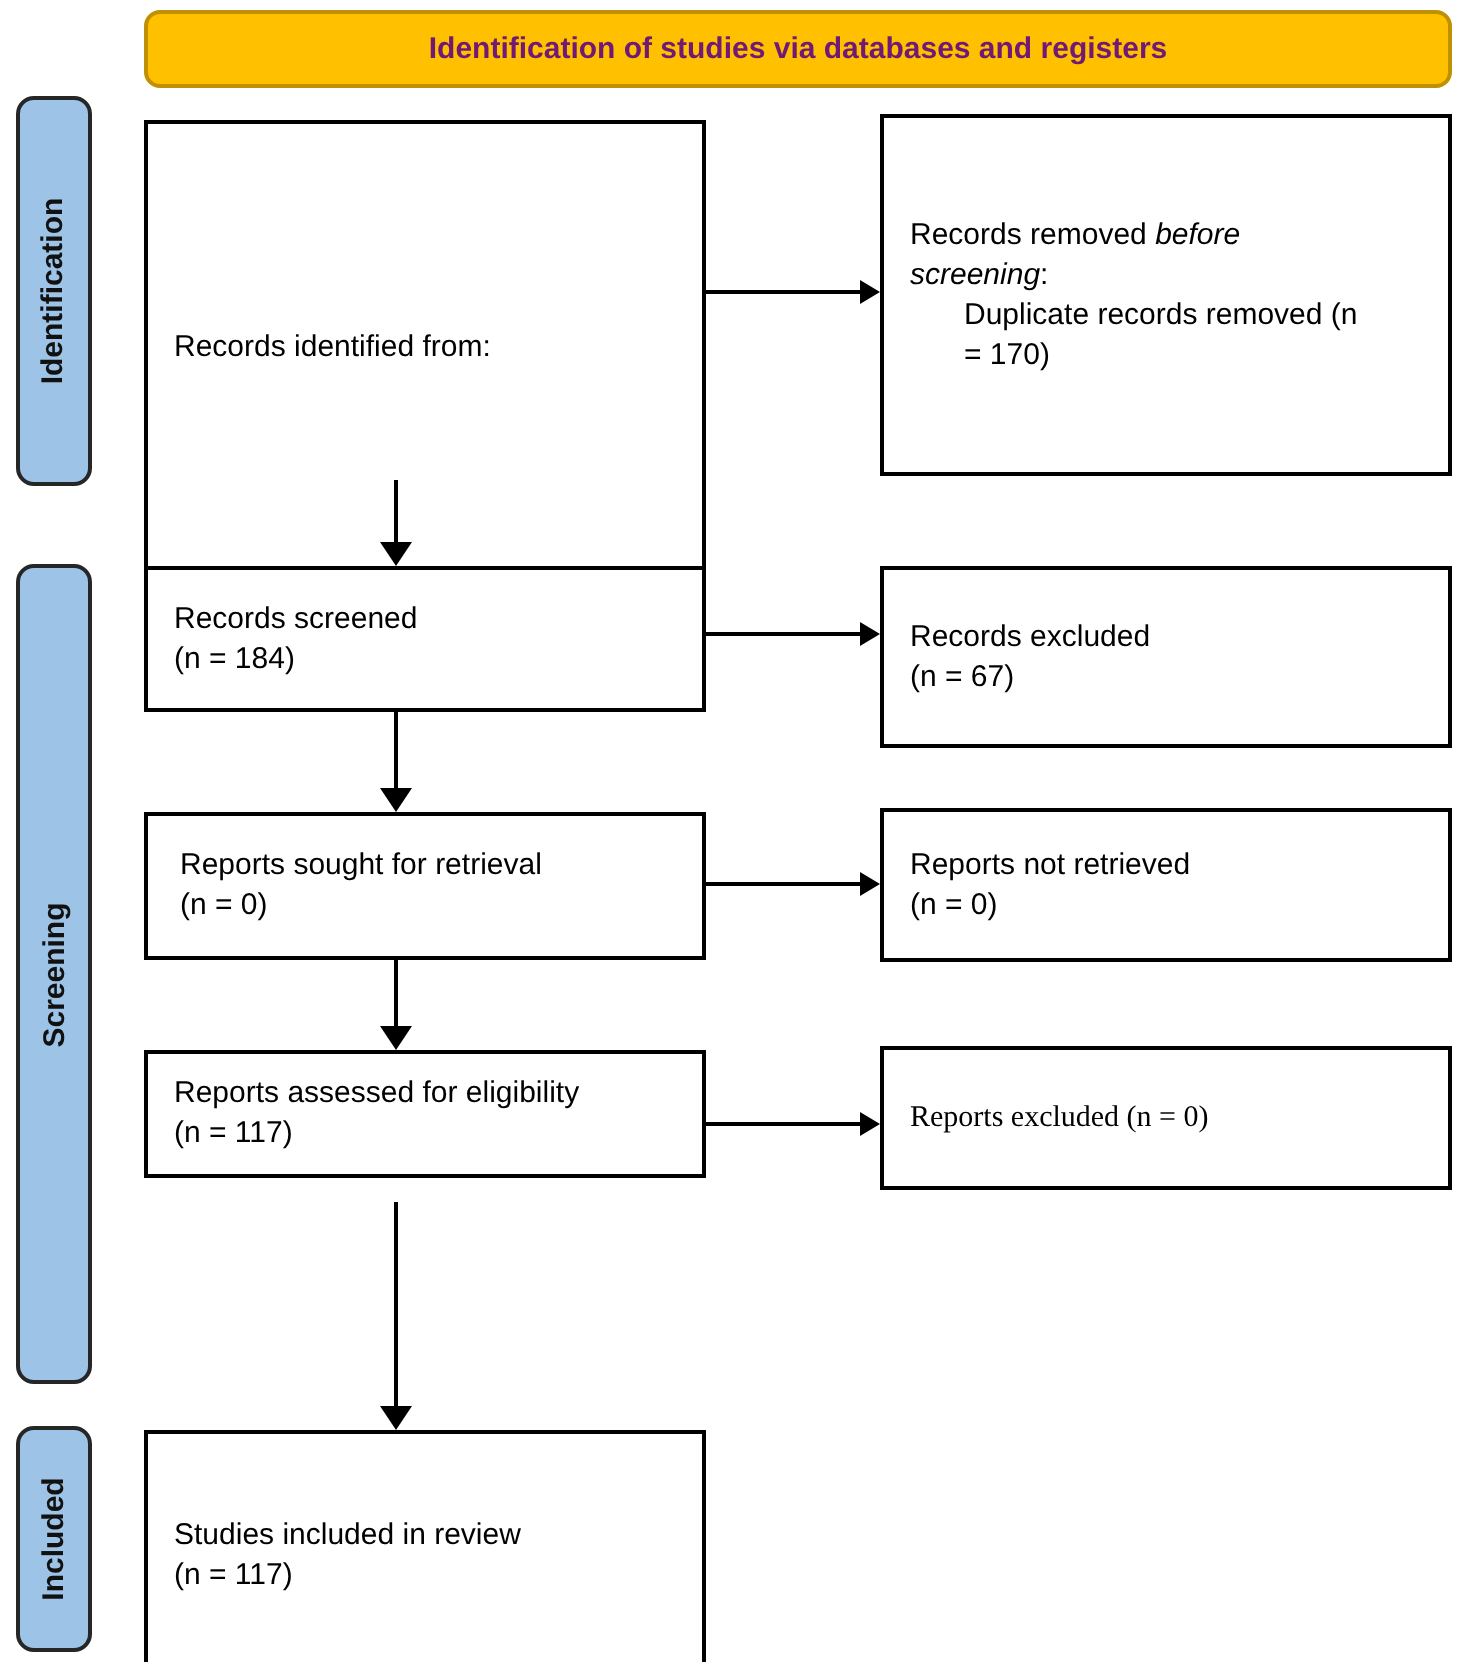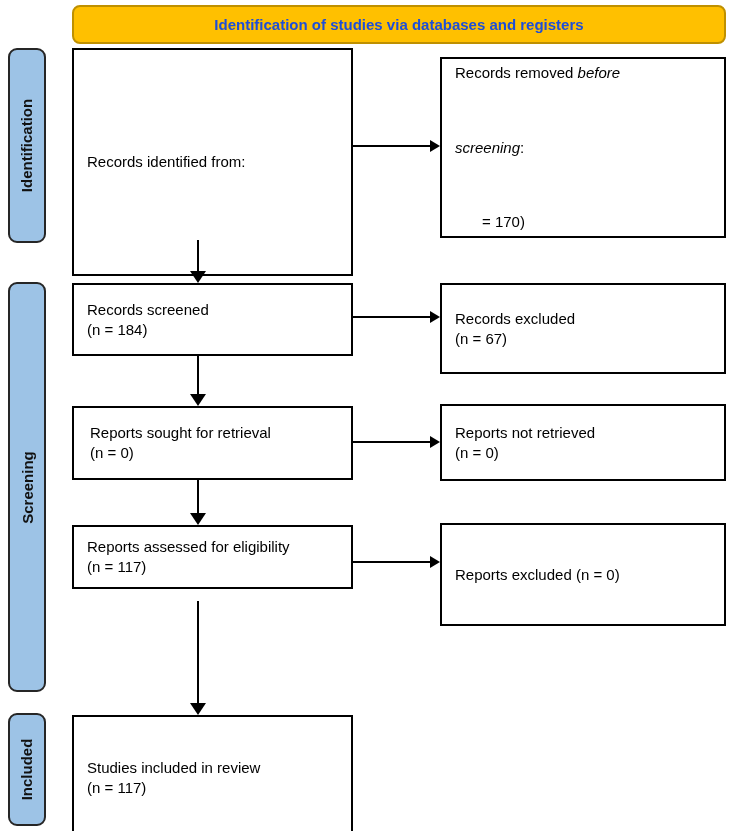--- a/index.html
+++ b/index.html
@@ -8,21 +8,21 @@
     width:729px;height:831px;
     background:#ffffff;
     font-family:"Liberation Sans","DejaVu Sans",sans-serif;
     color:#000;
   }
   
   .banner{
     position:absolute;left:72px;top:5px;width:650px;height:35px;
     background:#FFC000;border:2px solid #BF9000;border-radius:8px;
     display:flex;align-items:center;justify-content:center;
-    font-size:15px;font-weight:bold;color:#1d4ed8;
+    font-size:15px;font-weight:bold;color:#701a75;
   }
   
   .stage{
     position:absolute;left:8px;width:34px;
     background:#9DC3E6;border:2px solid #262626;border-radius:9px;
     display:flex;align-items:center;justify-content:center;
     overflow:visible;
   }
   .stage span{
     transform:rotate(-90deg);white-space:nowrap;
@@ -33,29 +33,29 @@
   .stage.included{top:713px;height:109px;}
   
   .box{
     position:absolute;background:#fff;border:2px solid #000;
     display:flex;flex-direction:column;justify-content:center;
     font-size:15px;line-height:20px;
     padding:4px 8px 4px 13px;box-sizing:border-box;
   }
   .box .line{display:block;}
   .box .indent{margin-left:27px;}
-  .b1{left:72px;top:48px;width:281px;height:228px;}
+  .b1{left:72px;top:60px;width:281px;height:228px;}
   .b2{left:72px;top:283px;width:281px;height:73px;}
   .b3{left:72px;top:406px;width:281px;height:74px;padding-left:16px;}
   .b4{left:72px;top:525px;width:281px;height:64px;}
   .b5{left:72px;top:715px;width:281px;height:125px;}
-  .r1{left:440px;top:57px;width:286px;height:181px;justify-content:space-between;}
+  .r1{left:440px;top:57px;width:286px;height:181px;}
   .r2{left:440px;top:283px;width:286px;height:91px;}
   .r3{left:440px;top:404px;width:286px;height:77px;}
-  .r4{left:440px;top:523px;width:286px;height:103px;}
+  .r4{left:440px;top:523px;width:286px;height:72px;font-family:Liberation Serif, serif;}
   
   .vshaft{position:absolute;left:197px;width:2px;background:#000;}
   .vhead{position:absolute;left:190px;width:0;height:0;
     border-left:8px solid transparent;border-right:8px solid transparent;
     border-top:12px solid #000;}
   .hshaft{position:absolute;height:2px;background:#000;left:353px;width:77px;}
   .hhead{position:absolute;left:430px;width:0;height:0;
     border-top:6px solid transparent;border-bottom:6px solid transparent;
     border-left:10px solid #000;}
   .v1s{top:240px;height:31px;} .v1h{top:271px;}
@@ -86,20 +86,21 @@
     <span>Included</span>
   </div>
 
   <div class="box b1">
     <span class="line">Records identified from:</span>
   </div>
 
   <div class="box r1">
     <span class="line"><span>Records removed</span> <i>before</i></span>
     <span class="line"><i>screening</i><span>:</span></span>
+    <span class="line indent">Duplicate records removed (n</span>
     <span class="line indent">= 170)</span>
   </div>
 
   <div class="box b2">
     <span class="line">Records screened</span>
     <span class="line">(n = 184)</span>
   </div>
 
   <div class="box r2">
     <span class="line">Records excluded</span>

